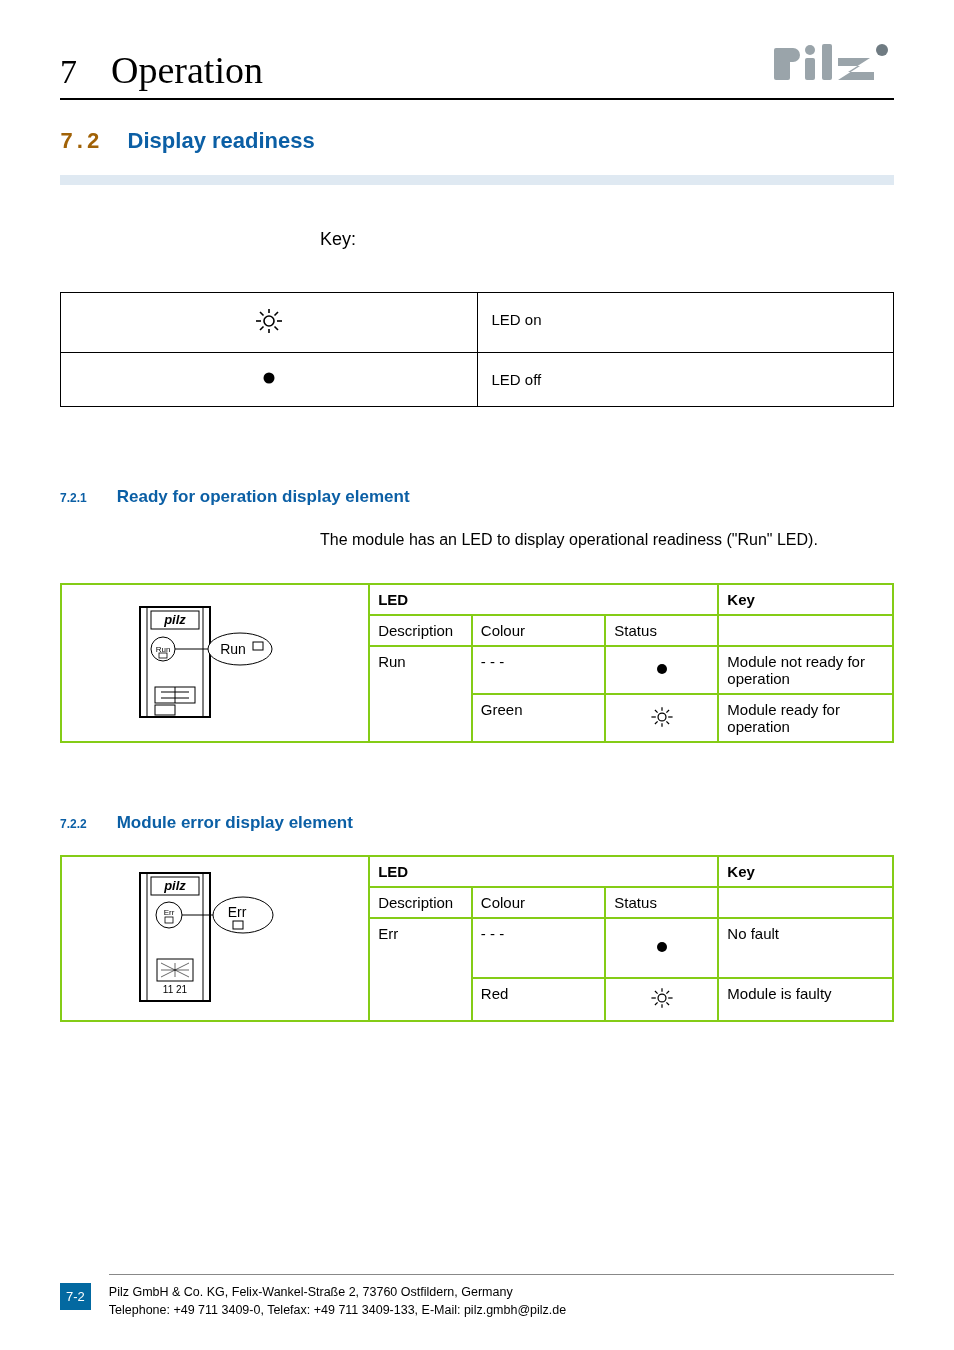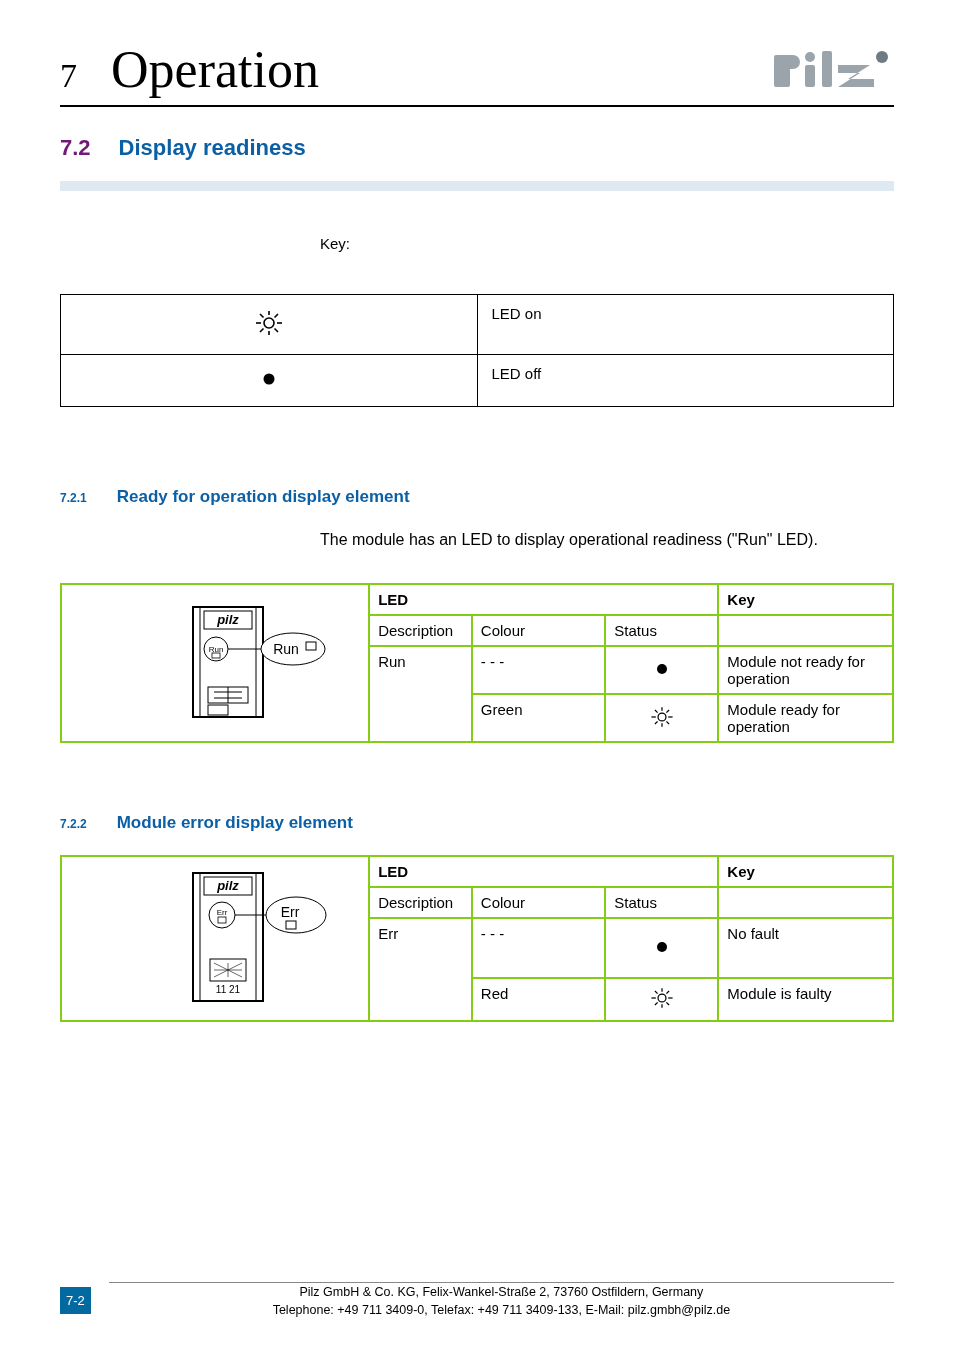--- a/index.html
+++ b/index.html
@@ -1,45 +1,45 @@
 <!DOCTYPE html>
 <html><head>
 <meta charset="utf-8">
 <style>
   * { box-sizing: border-box; margin: 0; padding: 0; }
   html, body { width: 954px; height: 1350px; background: #fff; font-family: Arial, Helvetica, sans-serif; color: #000; }
   .page { position: relative; width: 954px; height: 1350px; padding: 40px 60px 0 60px; }
   .header-row { display: flex; justify-content: space-between; align-items: flex-end; border-bottom: 2px solid #000; padding-bottom: 6px; margin-bottom: 28px; }
   .chapter { display: flex; align-items: baseline; gap: 34px; font-family: Georgia, 'Times New Roman', serif; font-weight: 300; }
   .chapter-num { font-size: 34px; }
-  .chapter-title { font-size: 52px; }
+  .chapter-title { font-size: 38px; }
   .logo { display: inline-block; }
   .section-row { display: flex; gap: 28px; align-items: baseline; margin-bottom: 20px; }
-  .section-num { font-size: 22px; font-weight: bold; color: #701a75; font-family: Liberation Sans, sans-serif; }
+  .section-num { font-size: 22px; font-weight: bold; color: #a16207; font-family: Liberation Mono, monospace; }
   .section-title { font-size: 22px; font-weight: bold; color: #0b5fa5; font-family: Arial, sans-serif; }
   .divider { height: 10px; background: #dfe9f2; margin: 18px 0 44px 0; }
   .body-text { font-size: 16px; margin-left: 260px; margin-bottom: 32px; line-height: 1.4; }
-  .key-label { font-size: 15px; margin-left: 260px; margin-bottom: 42px; }
+  .key-label { font-size: 18px; margin-left: 260px; margin-bottom: 42px; }
 
   table.key-table { width: 100%; border-collapse: collapse; margin-bottom: 80px; }
-  table.key-table td { border: 1px solid #000; padding: 10px 14px; font-size: 15px; vertical-align: top; }
+  table.key-table td { border: 1px solid #000; padding: 18px 14px; font-size: 15px; vertical-align: top; }
   table.key-table td.icon-cell { width: 50%; text-align: center; vertical-align: middle; padding: 14px 0; }
 
   .subsection-row { display: flex; gap: 30px; align-items: baseline; margin: 0 0 22px 0; }
   .subsection-num { font-size: 12px; font-weight: bold; color: #0b5fa5; }
   .subsection-title { font-size: 17px; font-weight: bold; color: #0b5fa5; text-align: right; }
 
   table.led-table { width: 100%; border-collapse: collapse; margin-bottom: 70px; table-layout: fixed; }
   table.led-table th, table.led-table td { border: 2px solid #84cc16; font-size: 15px; padding: 6px 8px; text-align: left; vertical-align: top; }
-  table.led-table .img-cell { text-align: right; vertical-align: middle; padding: 10px; }
+  table.led-table .img-cell { text-align: center; vertical-align: middle; padding: 10px; }
   table.led-table .status-cell { text-align: center; vertical-align: middle; }
 
   .footer { position: absolute; bottom: 30px; left: 0; right: 0; display: flex; align-items: center; gap: 18px; padding: 0 60px; }
   .page-tab { background: #0369a1; color: #fff; font-size: 13px; padding: 6px 6px; }
-  .footer-text { font-size: 12.5px; line-height: 1.5; border-top: 1px solid #888; flex: 1; text-align: center; }
+  .footer-text { font-size: 12.5px; line-height: 1.5; border-top: 1px solid #888; padding-top: 8px; flex: 1; }
 
   .led-on-svg, .led-off-svg { display: inline-block; vertical-align: middle; }
 
   .callout-label { font-family: Arial; font-size: 14px; }
 </style>
 </head>
 <body>
 
 <div class="page">
 

